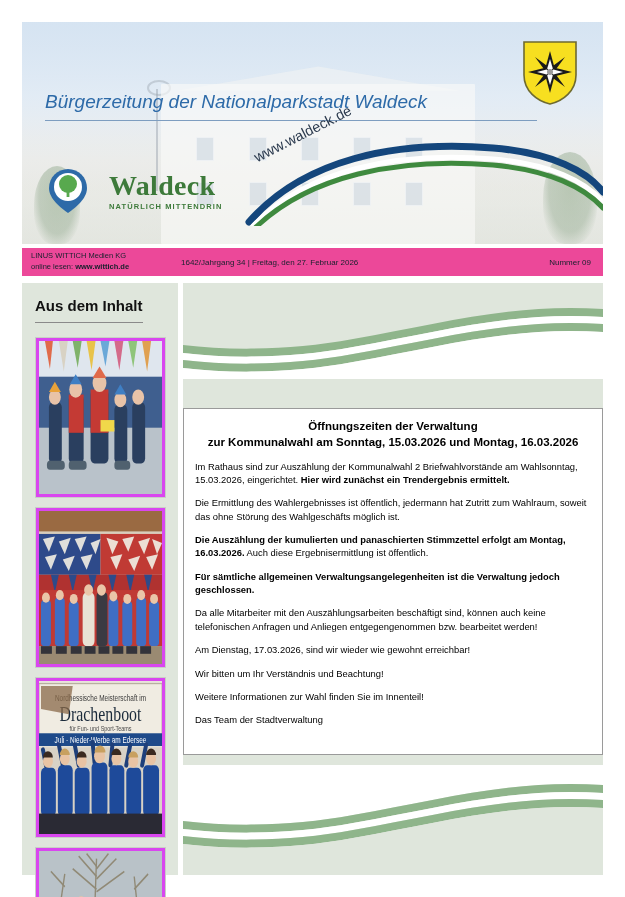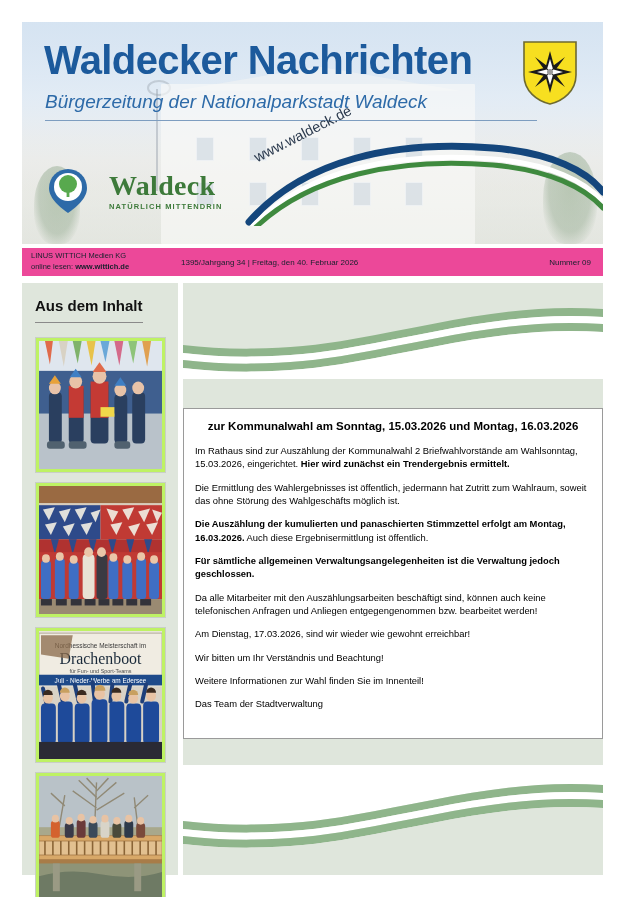--- a/index.html
+++ b/index.html
@@ -233,22 +233,22 @@
   }
   .thumbs {
     margin-top: 14px;
     display: flex;
     flex-direction: column;
     gap: 9px;
     align-items: center;
   }
   .thumb {
     width: 131px;
-    height: 136px;
-    background: #bef264;
+    height: 161px;
+    background: #d946ef;
     border: 1px solid #c9cfc6;
     padding: 3px;
     box-sizing: border-box;
     overflow: hidden;
   }
   .thumb-img {
     width: 100%;
     height: 100%;
     position: relative;
     overflow: hidden;
@@ -319,21 +319,20 @@
       <div class="win" style="left:66%; top:52%"></div>
       <div class="win" style="left:30%; top:72%"></div>
       <div class="win" style="left:39%; top:72%"></div>
       <div class="win" style="left:48%; top:72%"></div>
       <div class="win" style="left:57%; top:72%"></div>
       <div class="win" style="left:66%; top:72%"></div>
       <div class="tree" style="left:2%"></div>
       <div class="tree" style="right:1%; width:54px; height:92px"></div>
     </div>
 
-    <div class="masthead-title">Waldecker Nachrichten</div>
     <div class="masthead-sub">Bürgerzeitung der Nationalparkstadt Waldeck</div>
     <div class="masthead-rule"></div>
 
     <svg class="coat" viewBox="0 0 58 68">
       <path d="M3 3 H55 V36 C55 52 42 62 29 65 C16 62 3 52 3 36 Z" fill="#f7df20" stroke="#6e6a30" stroke-width="1.6"></path>
       <g transform="translate(29,33)">
         <polygon points="0,-21 4.2,-5.5 0,0 -4.2,-5.5" fill="#1a1a1a"></polygon>
         <polygon points="0,21 4.2,5.5 0,0 -4.2,5.5" fill="#1a1a1a"></polygon>
         <polygon points="-22,0 -5.8,4 0,0 -5.8,-4" fill="#1a1a1a"></polygon>
         <polygon points="22,0 5.8,4 0,0 5.8,-4" fill="#1a1a1a"></polygon>
@@ -370,21 +369,21 @@
       </svg>
       <div class="swoosh-url">www.waldeck.de</div>
     </div>
   </div>
 
   <div class="infobar">
     <div class="infobar-left">
       <div>LINUS WITTICH Medien KG</div>
       <div><span>online lesen: </span><b>www.wittich.de</b></div>
     </div>
-    <div class="infobar-mid">1395/Jahrgang 34  |  Freitag, den 40. Februar 2026</div>
+    <div class="infobar-mid">1642/Jahrgang 34  |  Freitag, den 27. Februar 2026</div>
     <div class="infobar-right">Nummer 09</div>
   </div>
 
   <div class="sidebar">
     <div class="sidebar-title">Aus dem Inhalt</div>
     <div class="thumbs">
 
       <div class="thumb">
         <div class="thumb-img">
           <svg viewBox="0 0 124 120" width="100%" height="100%" preserveAspectRatio="none">
@@ -639,20 +638,21 @@
     <svg class="wave-top" viewBox="0 0 420 96" preserveAspectRatio="none">
       <path d="M0,0 L420,0 L420,28 C330,22 260,42 170,58 C110,69 50,70 0,64 Z" fill="#dfe6dc"></path>
       <path d="M0,62 C50,68 110,67 170,56 C260,40 330,20 420,26 L420,34 C330,28 260,48 170,64 C110,75 50,76 0,70 Z" fill="#8fb58b"></path>
       <path d="M0,70 C50,76 110,75 170,64 C260,48 330,28 420,34 L420,41 C330,35 260,55 170,71 C110,82 50,83 0,77 Z" fill="#ffffff"></path>
       <path d="M0,77 C50,83 110,82 170,71 C260,55 330,35 420,41 L420,49 C330,43 260,63 170,79 C110,90 50,91 0,85 Z" fill="#8fb58b"></path>
       <path d="M0,85 C50,91 110,90 170,79 C260,63 330,43 420,49 L420,96 L0,96 Z" fill="#ffffff"></path>
     </svg>
 
     <div class="article">
       <div class="article-head">
+        <div>Öffnungszeiten der Verwaltung</div>
         <div>zur Kommunalwahl am Sonntag, 15.03.2026 und Montag, 16.03.2026</div>
       </div>
       <div id="article-body">
           <p><span>Im Rathaus sind zur Auszählung der Kommunalwahl 2 Briefwahlvorstände am Wahlsonntag, 15.03.2026, eingerichtet. </span><b>Hier wird zunächst ein Trendergebnis ermittelt.</b></p>
           <p><span>Die Ermittlung des Wahlergebnisses ist öffentlich, jedermann hat Zutritt zum Wahlraum, soweit das ohne Störung des Wahlgeschäfts möglich ist.</span></p>
           <p><b>Die Auszählung der kumulierten und panaschierten Stimmzettel erfolgt am Montag, 16.03.2026.</b><span> Auch diese Ergebnisermittlung ist öffentlich.</span></p>
           <p><b>Für sämtliche allgemeinen Verwaltungsangelegenheiten ist die Verwaltung jedoch geschlossen.</b></p>
           <p><span>Da alle Mitarbeiter mit den Auszählungsarbeiten beschäftigt sind, können auch keine telefonischen Anfragen und Anliegen entgegengenommen bzw. bearbeitet werden!</span></p>
           <p><span>Am Dienstag, 17.03.2026, sind wir wieder wie gewohnt erreichbar!</span></p>
           <p><span>Wir bitten um Ihr Verständnis und Beachtung!</span></p>

